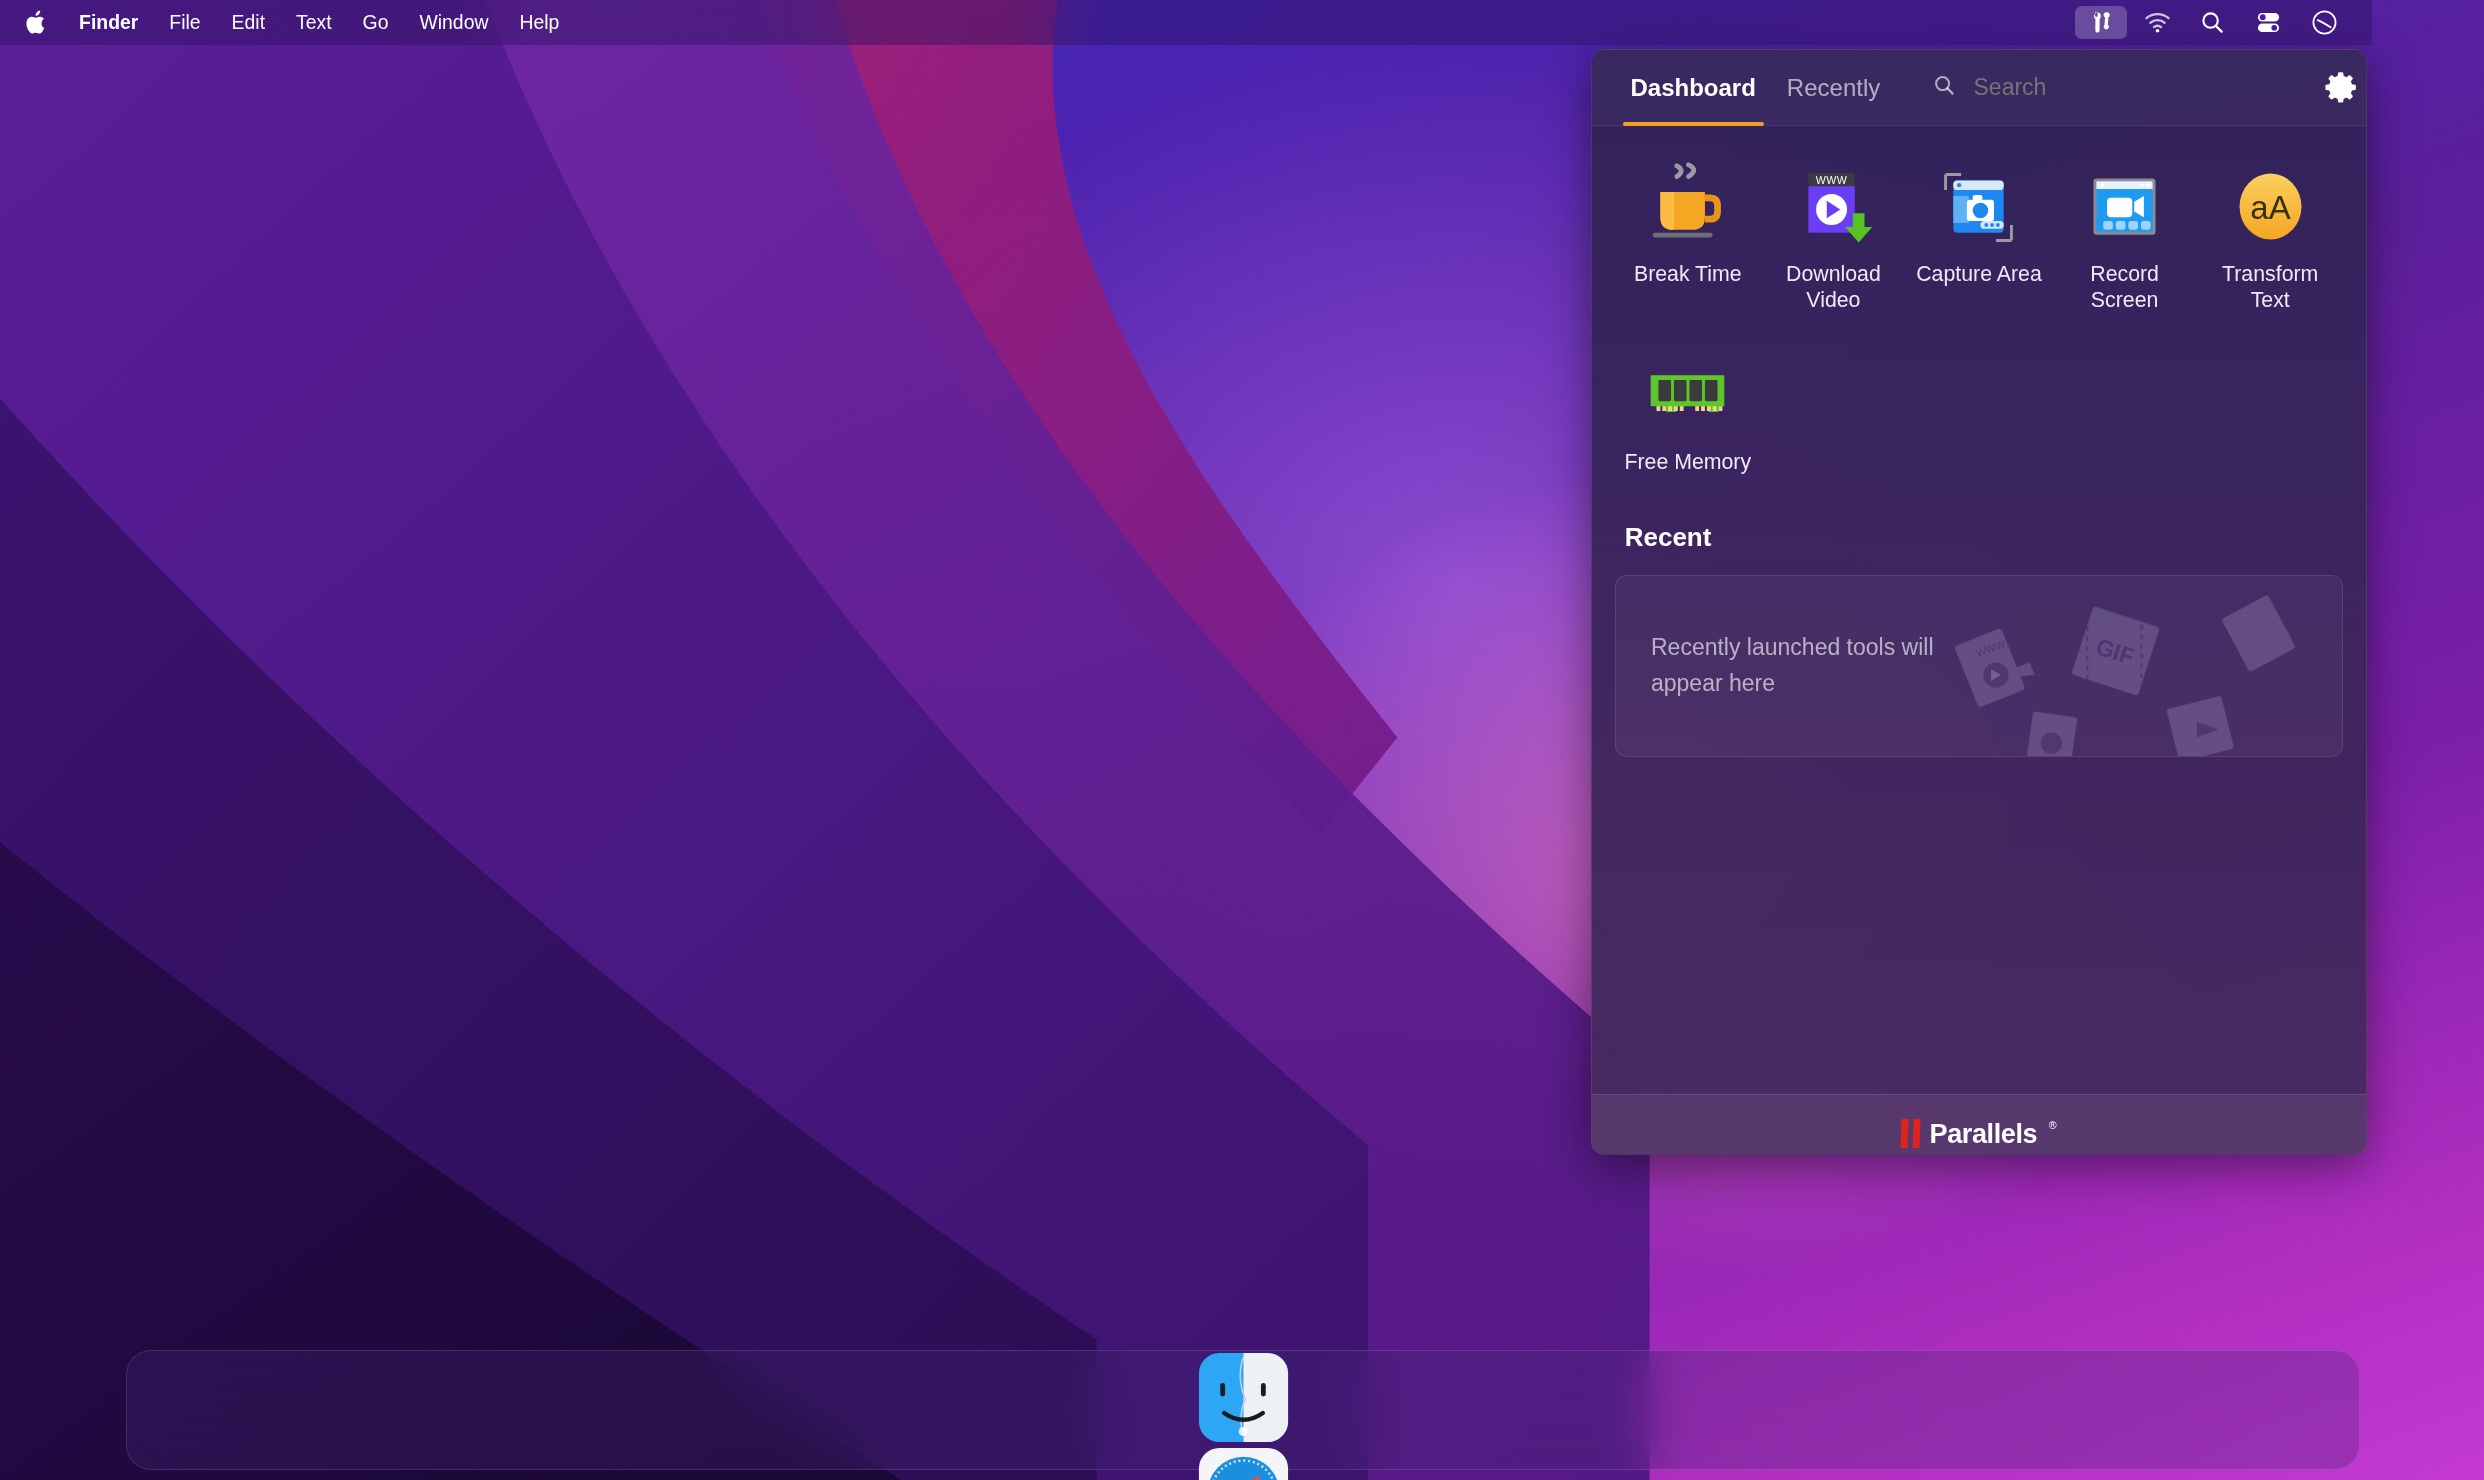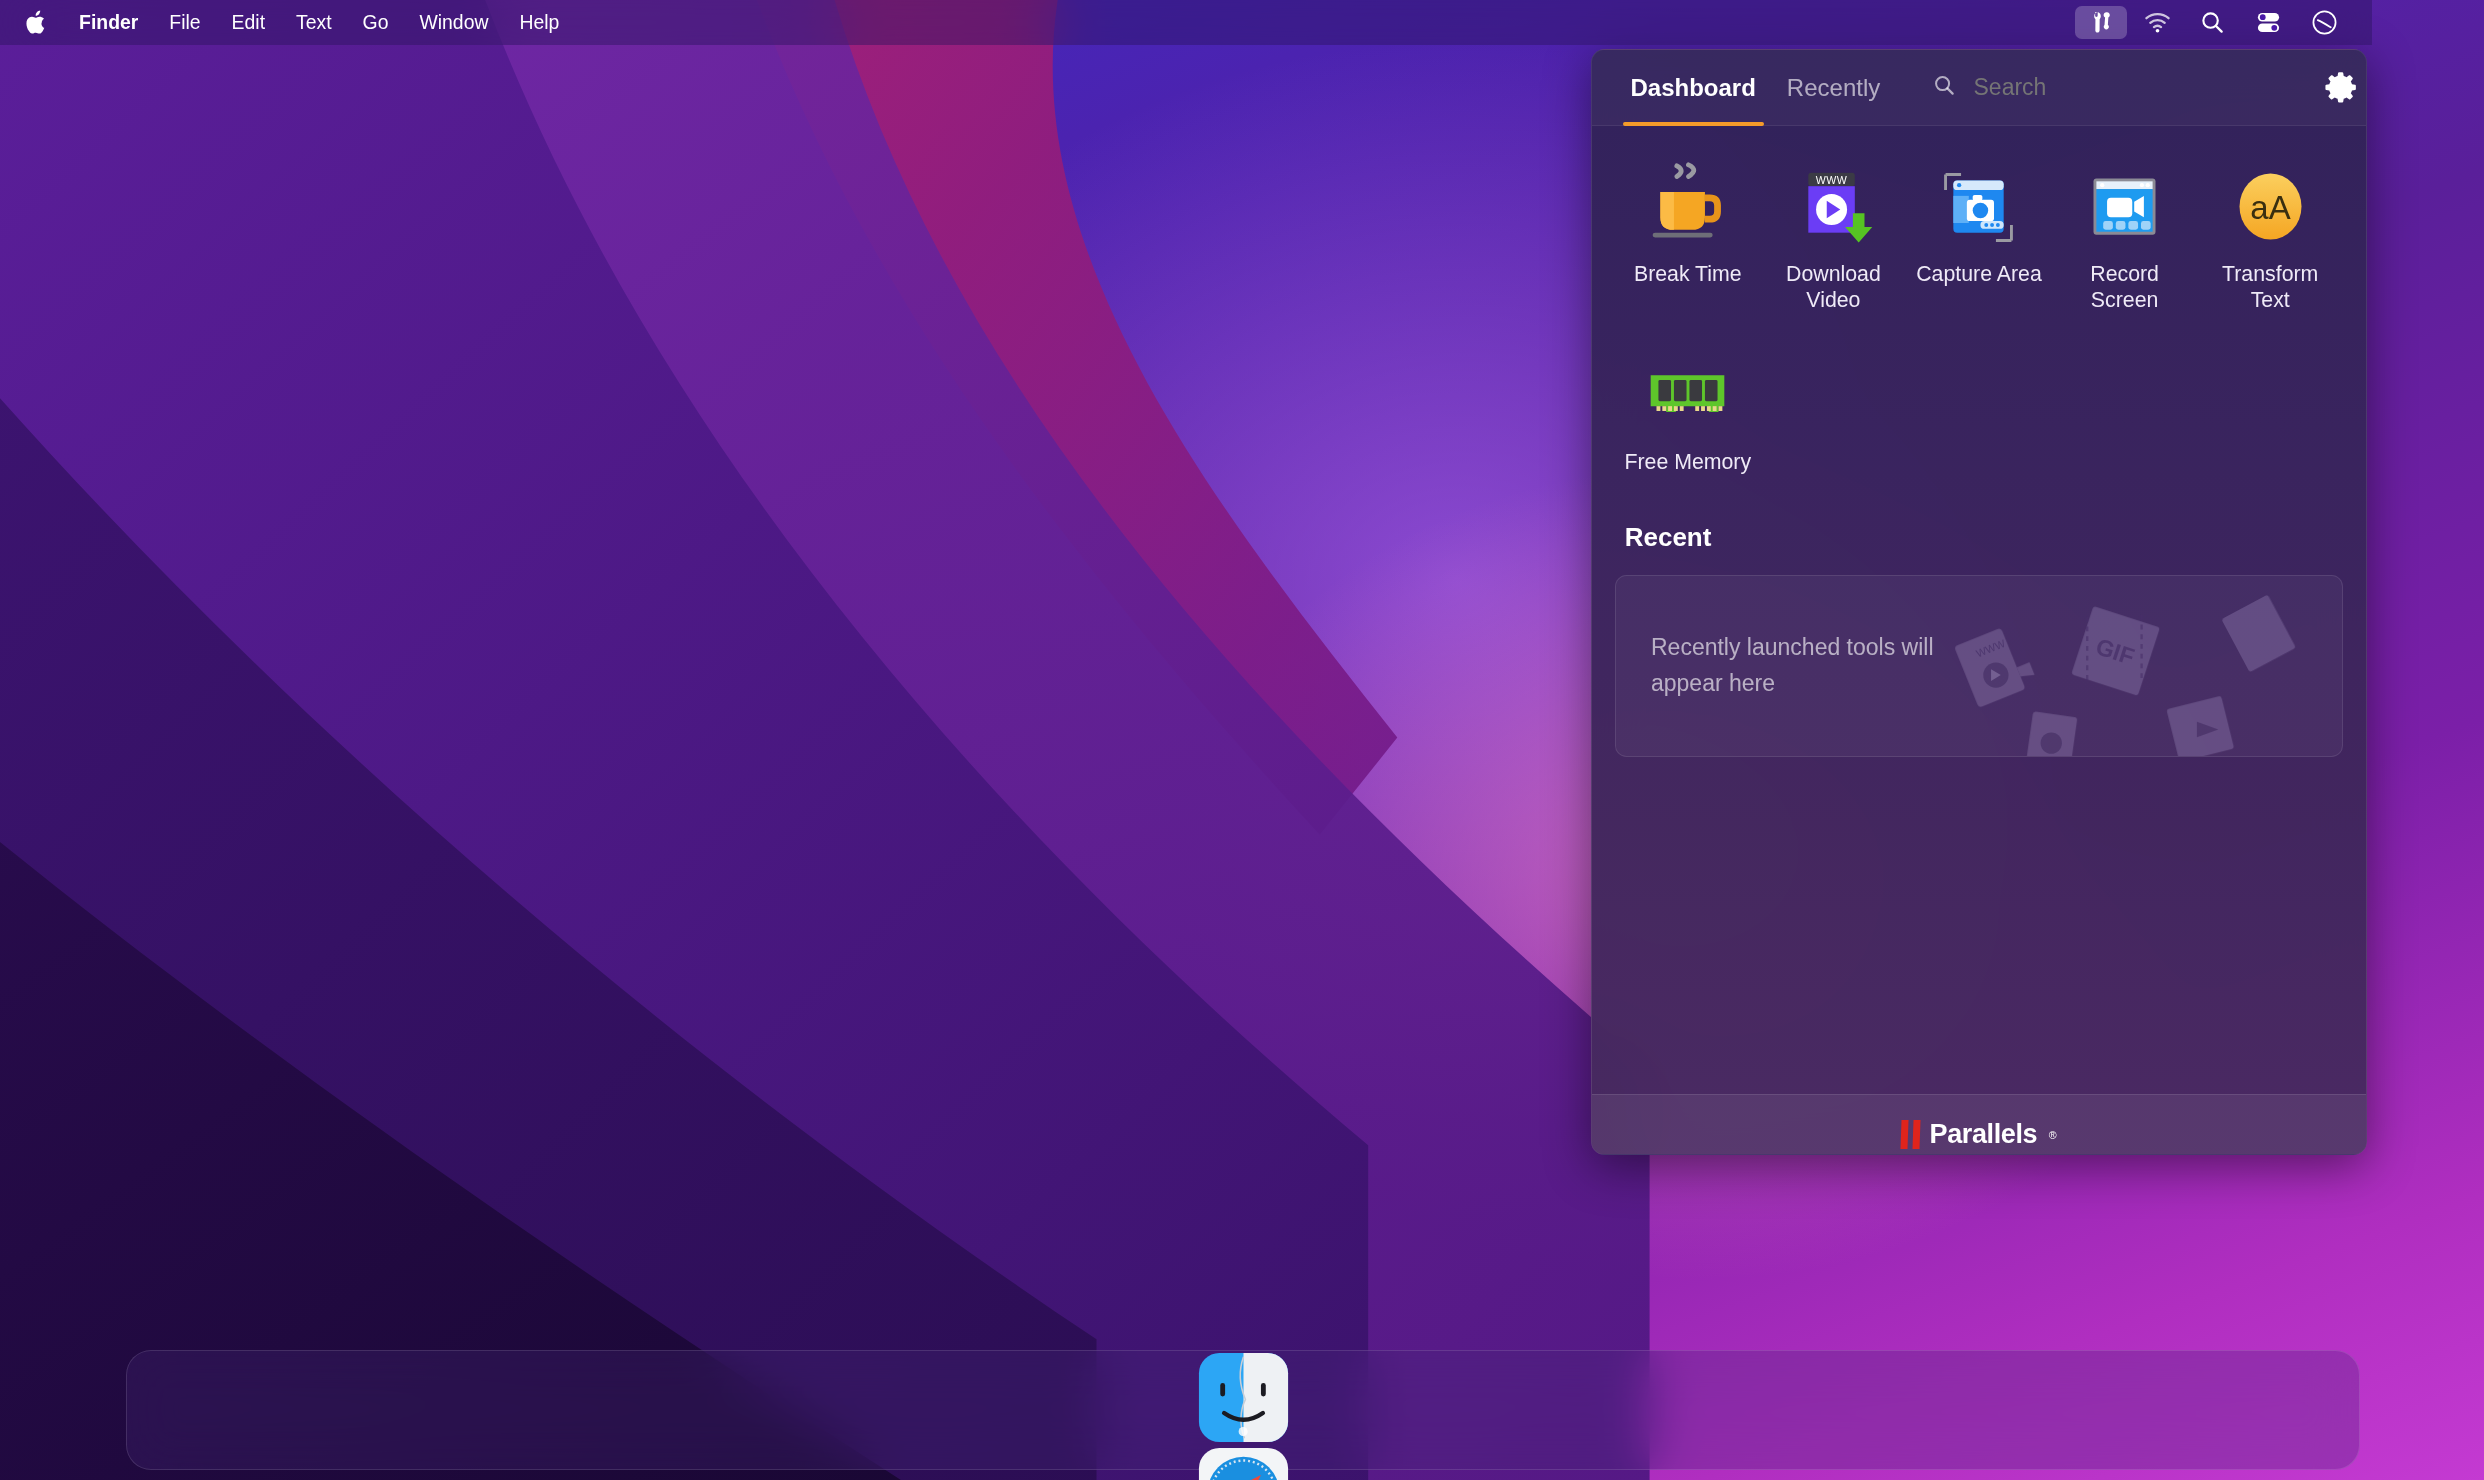--- a/index.html
+++ b/index.html
@@ -158,21 +158,21 @@
   }
 
   
   #panel-footer {
     flex: 0 0 auto;
     height: 60px;
     background: rgba(255,255,255,0.07);
     border-top: 1px solid rgba(255,255,255,0.10);
     display: flex; align-items: center; justify-content: center;
   }
-  #parallels-logo { display: flex; align-items: center; gap: 9.7px; margin-top: 20px; }
+  #parallels-logo { display: flex; align-items: flex-start; gap: 9.7px; margin-top: 20px; }
   .pl-bars { display: flex; gap: 4.9px; }
   .pl-bar { width: 6.8px; height: 29px; background: #e0241c; transform: skewX(-2deg); }
   #parallels-wordmark {
     font-size: 27px; font-weight: bold; color: #ffffff;
     letter-spacing: -0.4px;
   }
   #parallels-reg { font-size: 10.7px; color: #fff; vertical-align: super; margin-left: 1.9px; }
 
   
   #dock {

